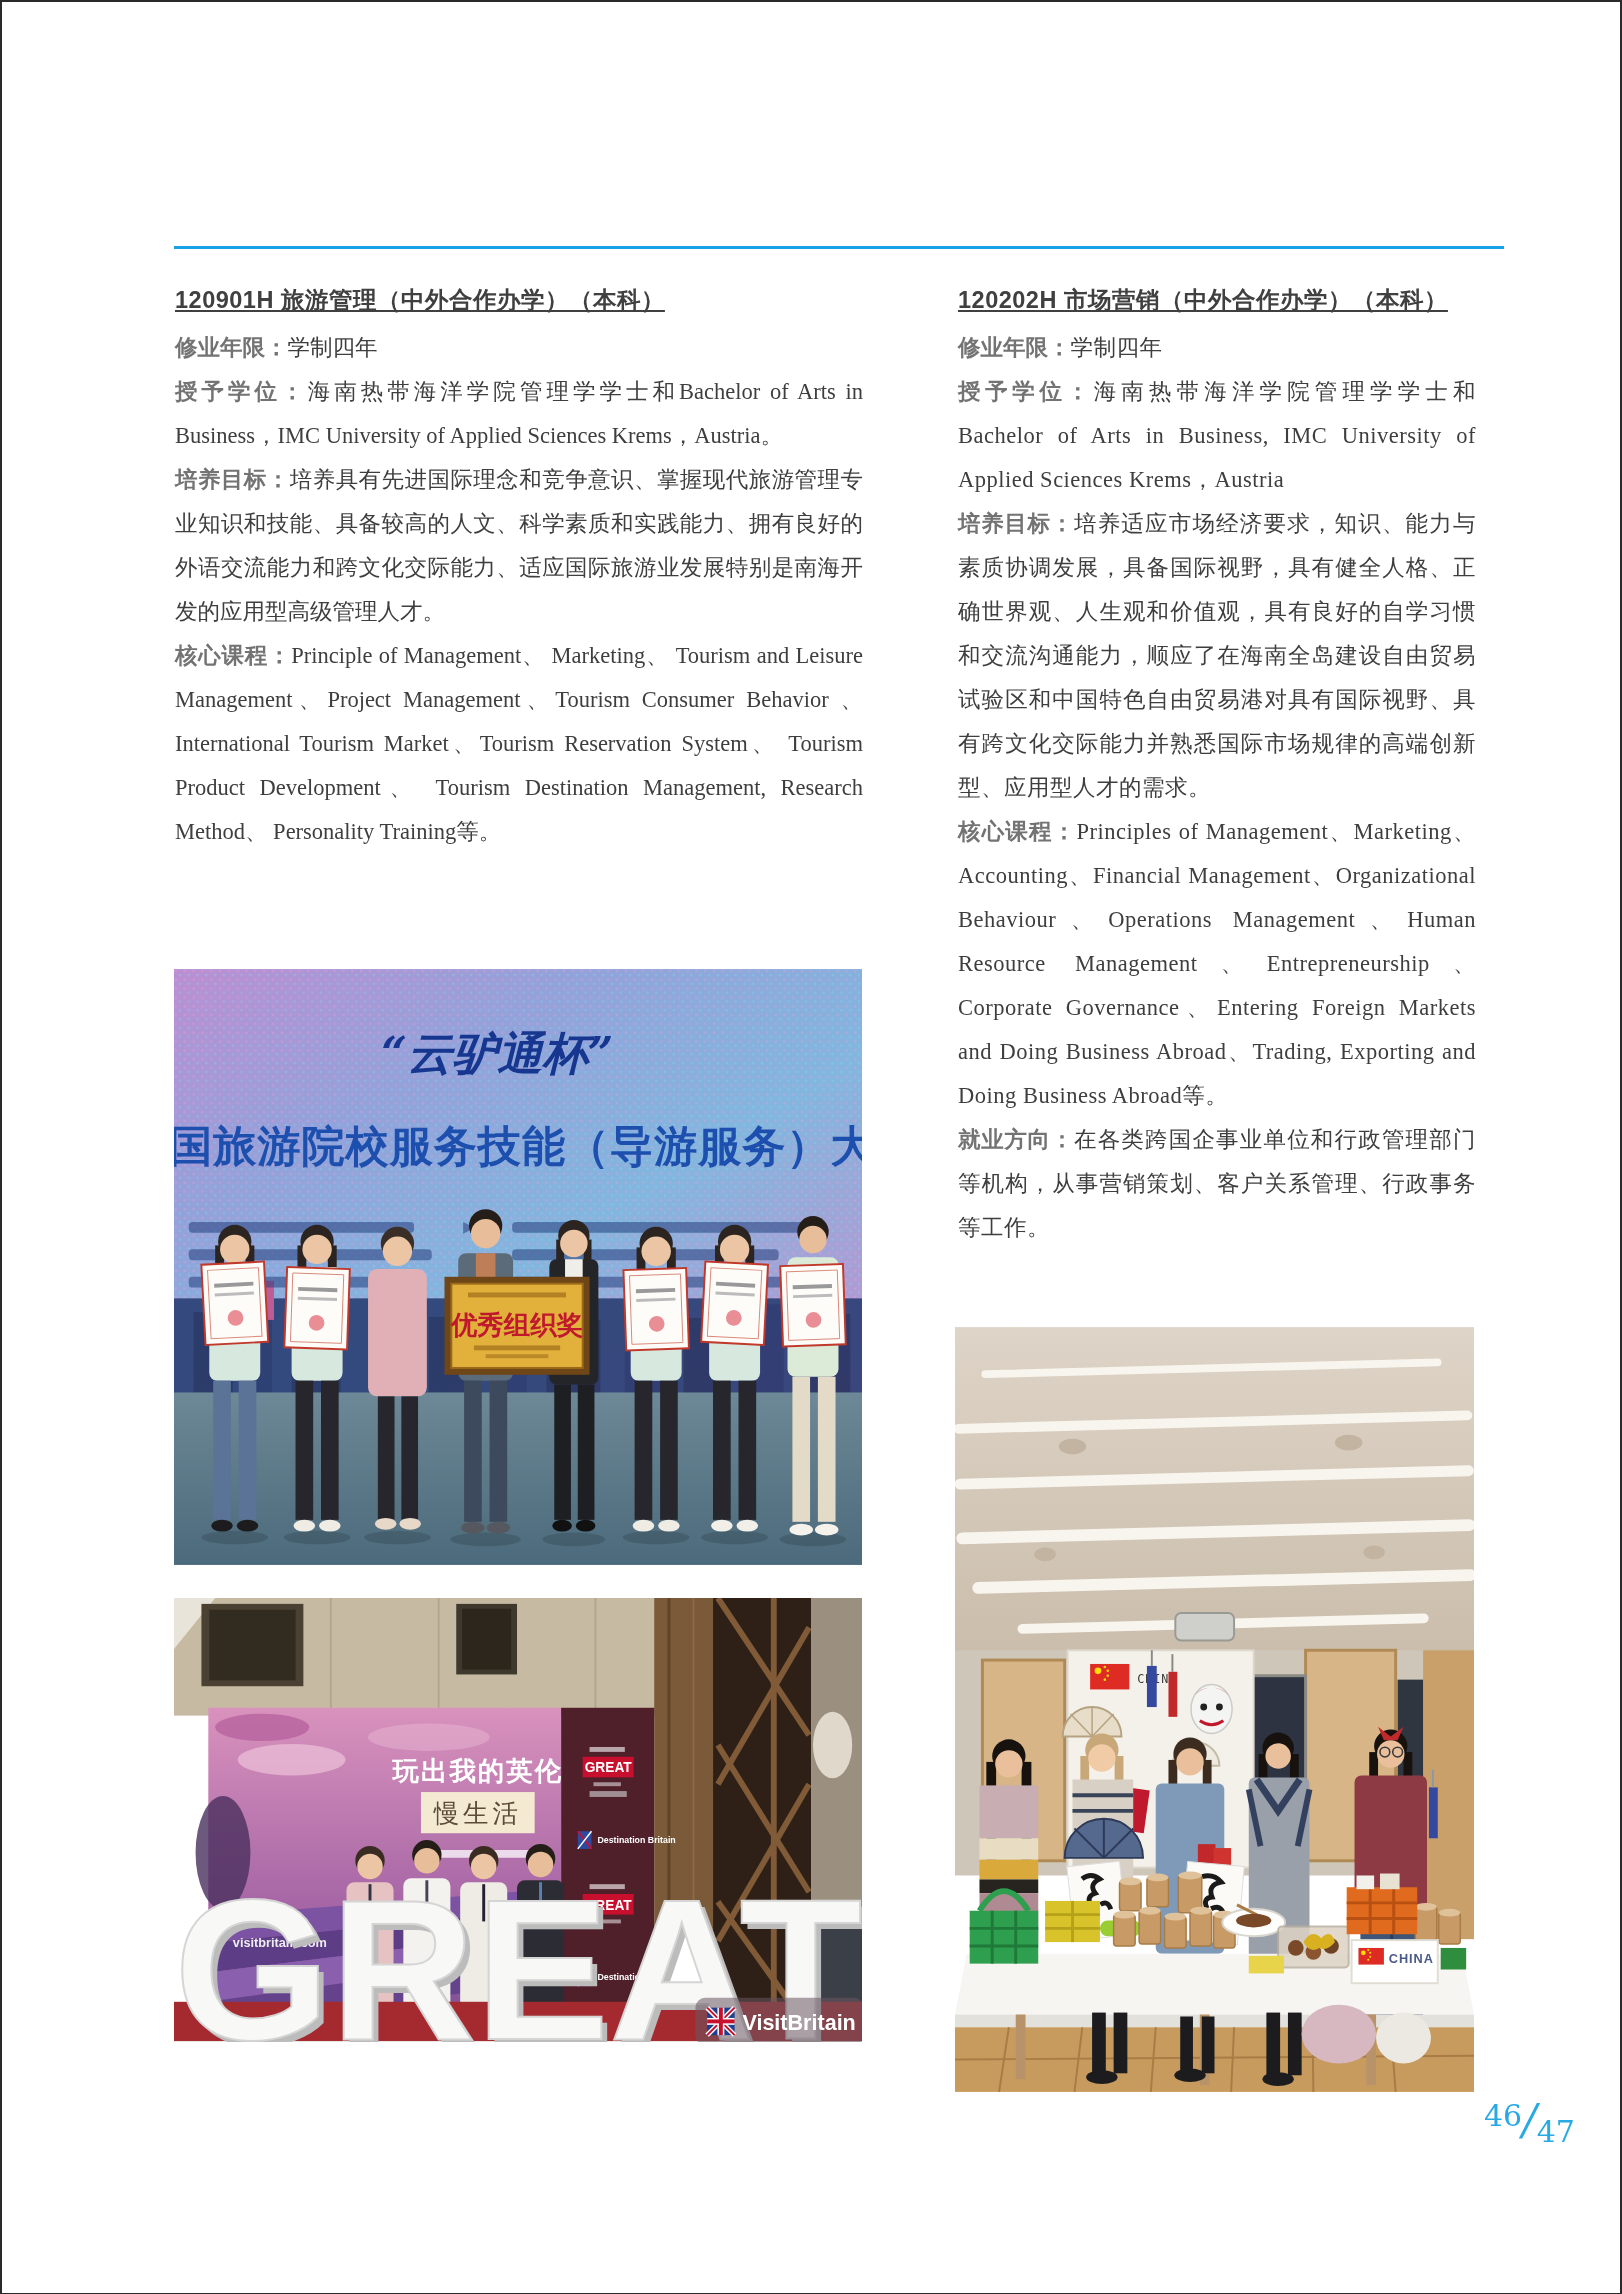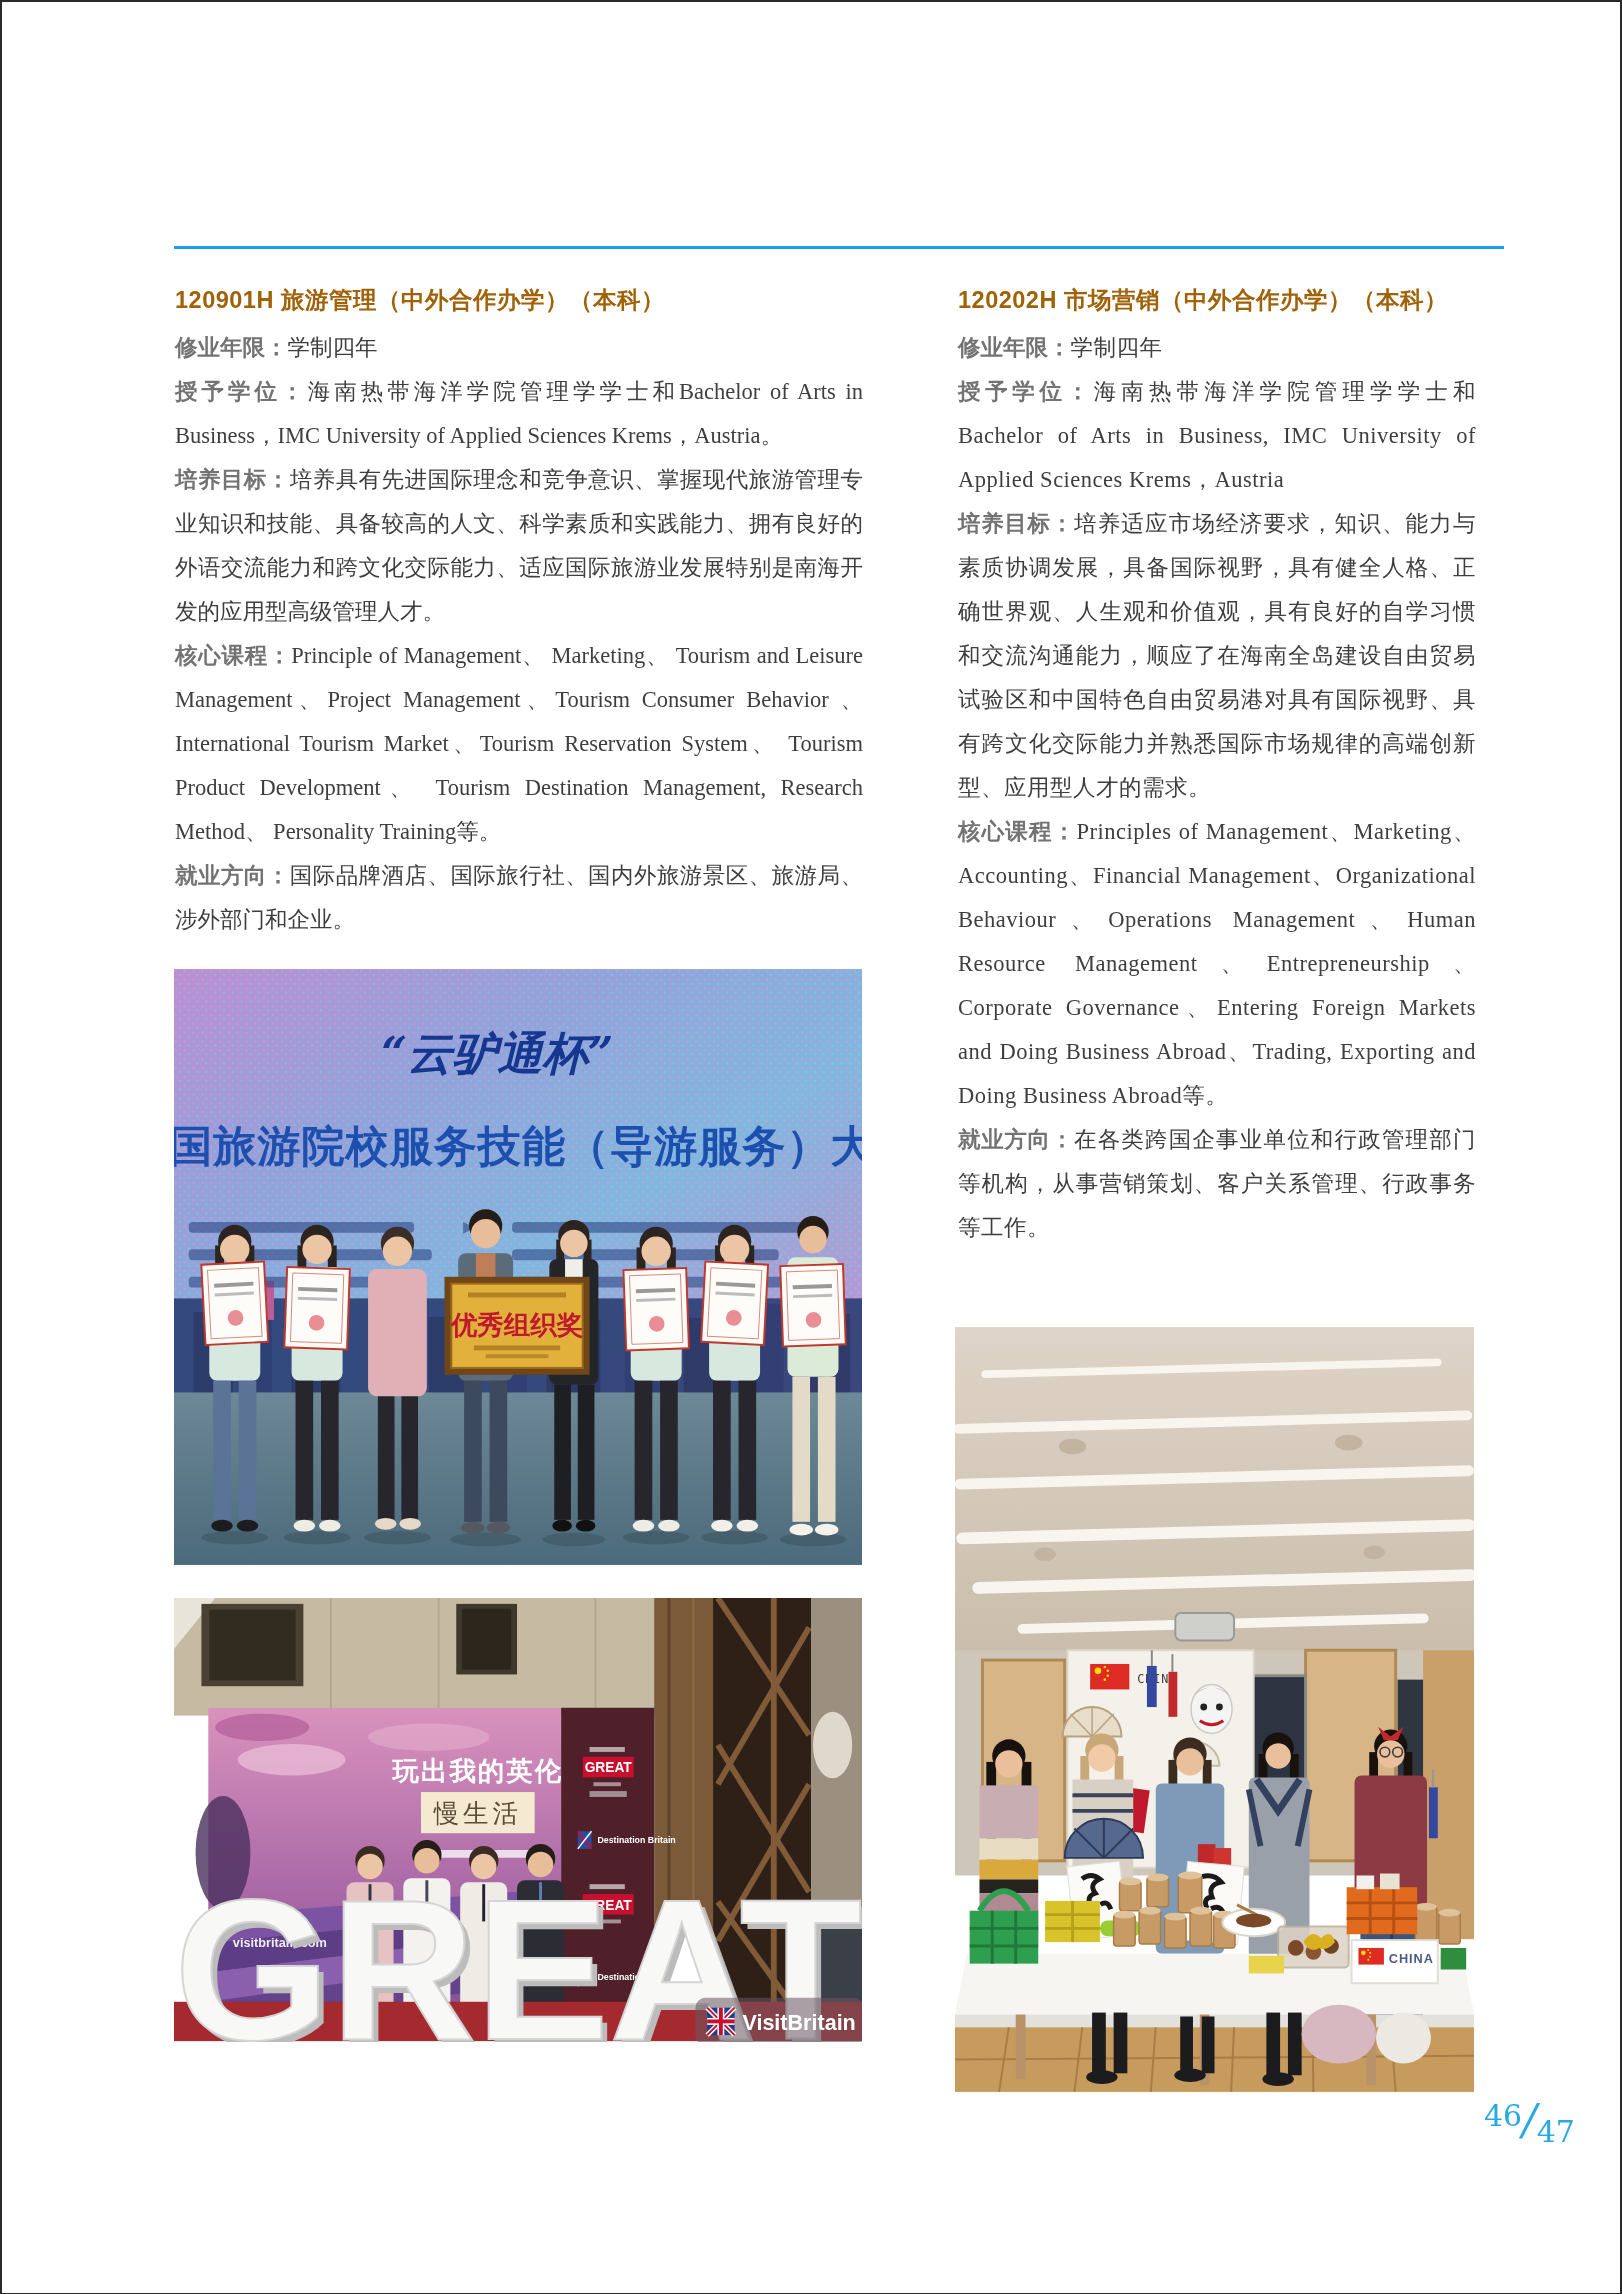--- a/index.html
+++ b/index.html
@@ -10,22 +10,22 @@
   }
   
   .rule{position:absolute;left:172px;top:244px;width:1330px;height:2.9px;background:#17a2e6;}
   .tab{position:absolute;left:170px;top:184px;width:451px;height:63px;}
   .tab text{font-family:"Liberation Sans",sans-serif;font-weight:bold;font-size:31px;fill:#17a2e6;letter-spacing:4px;}
   
   .col{position:absolute;top:279px;}
   .col-left{left:173px;width:688px;}
   .col-right{left:956px;width:518px;}
   .prog-title{
-    font-family:"Liberation Sans",sans-serif;font-weight:bold;color:#a16207;
-    font-size:23.5px;line-height:39px;margin:0 0 5.9px 0;letter-spacing:0.5px;
+    font-family:"Liberation Sans",sans-serif;font-weight:bold;color:#404040;
+    font-size:23.5px;line-height:39px;margin:0 0 5.9px 0;letter-spacing:0.5px;text-decoration:underline;
   }
   .para{margin:0;font-size:22.5px;line-height:44px;text-align:justify;color:#3e3e3e;}
   .col-right .para{letter-spacing:0.5px;}
   .lab{font-family:"Liberation Sans",sans-serif;font-weight:bold;color:#737373;letter-spacing:0;}
   
   .photo{position:absolute;overflow:hidden;}
   .photo svg{display:block;}
   #photo-award{left:172px;top:967px;width:688px;height:752px;}
   #photo-great{left:172px;top:1596px;width:688px;height:444px;}
   #photo-booth{left:953px;top:1325px;width:519px;height:765px;}
@@ -41,21 +41,20 @@
 <div class="page">
 
   <div class="rule"></div>
 
   <div class="col col-left">
     <p class="prog-title">120901H 旅游管理（中外合作办学）（本科）</p>
     <p class="para"><span class="lab">修业年限：</span><span>学制四年</span></p>
     <p class="para"><span class="lab">授予学位：</span><span>海南热带海洋学院管理学学士和Bachelor of Arts in Business，IMC University of Applied Sciences Krems，Austria。</span></p>
     <p class="para"><span class="lab">培养目标：</span><span>培养具有先进国际理念和竞争意识、掌握现代旅游管理专业知识和技能、具备较高的人文、科学素质和实践能力、拥有良好的外语交流能力和跨文化交际能力、适应国际旅游业发展特别是南海开发的应用型高级管理人才。</span></p>
     <p class="para"><span class="lab">核心课程：</span><span>Principle of Management、 Marketing、 Tourism and Leisure Management、Project Management、Tourism Consumer Behavior 、International Tourism Market、Tourism Reservation System、 Tourism Product Development、 Tourism Destination Management, Research Method、 Personality Training等。</span></p>
-    <p class="para"><span class="lab">就业方向：</span><span>国际品牌酒店、国际旅行社、国内外旅游景区、旅游局、涉外部门和企业。</span></p>
   </div>
 
   <div class="col col-right">
     <p class="prog-title">120202H 市场营销（中外合作办学）（本科）</p>
     <p class="para"><span class="lab">修业年限：</span><span>学制四年</span></p>
     <p class="para"><span class="lab">授予学位：</span><span>海南热带海洋学院管理学学士和Bachelor of Arts in Business, IMC University of Applied Sciences Krems，Austria</span></p>
     <p class="para"><span class="lab">培养目标：</span><span>培养适应市场经济要求，知识、能力与素质协调发展，具备国际视野，具有健全人格、正确世界观、人生观和价值观，具有良好的自学习惯和交流沟通能力，顺应了在海南全岛建设自由贸易试验区和中国特色自由贸易港对具有国际视野、具有跨文化交际能力并熟悉国际市场规律的高端创新型、应用型人才的需求。</span></p>
     <p class="para"><span class="lab">核心课程：</span><span>Principles of Management、Marketing、Accounting、Financial Management、Organizational Behaviour、Operations Management、Human Resource Management、Entrepreneurship、Corporate Governance、Entering Foreign Markets and Doing Business Abroad、Trading, Exporting and Doing Business Abroad等。</span></p>
     <p class="para"><span class="lab">就业方向：</span><span>在各类跨国企事业单位和行政管理部门等机构，从事营销策划、客户关系管理、行政事务等工作。</span></p>
   </div>

